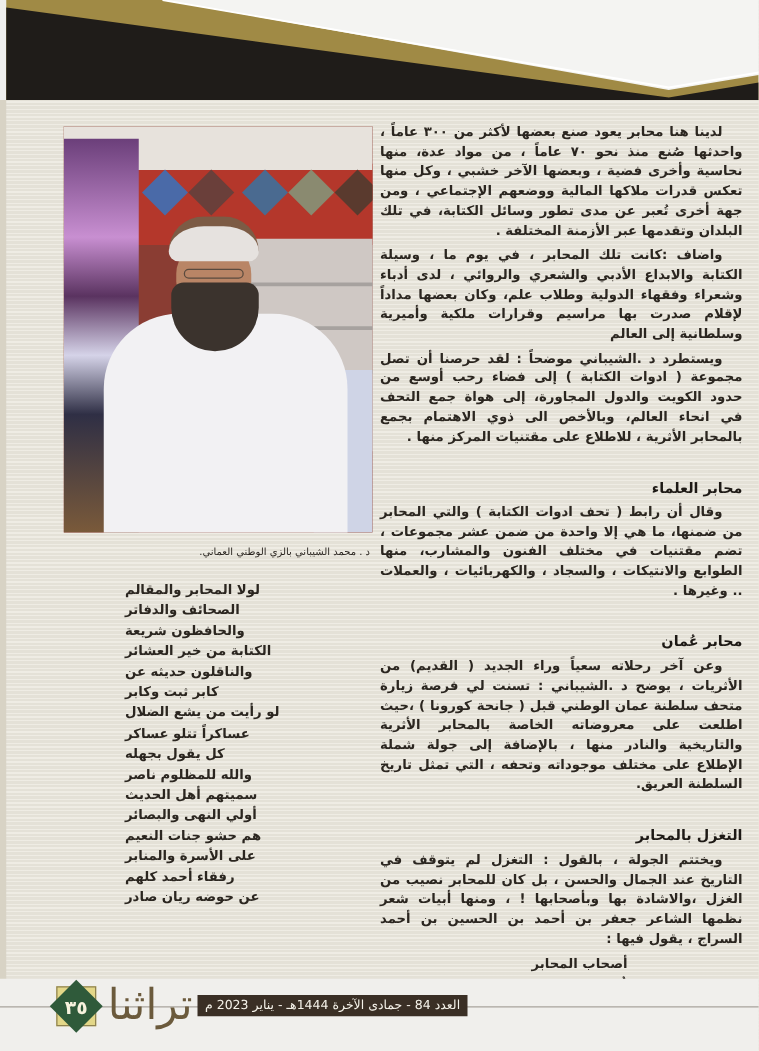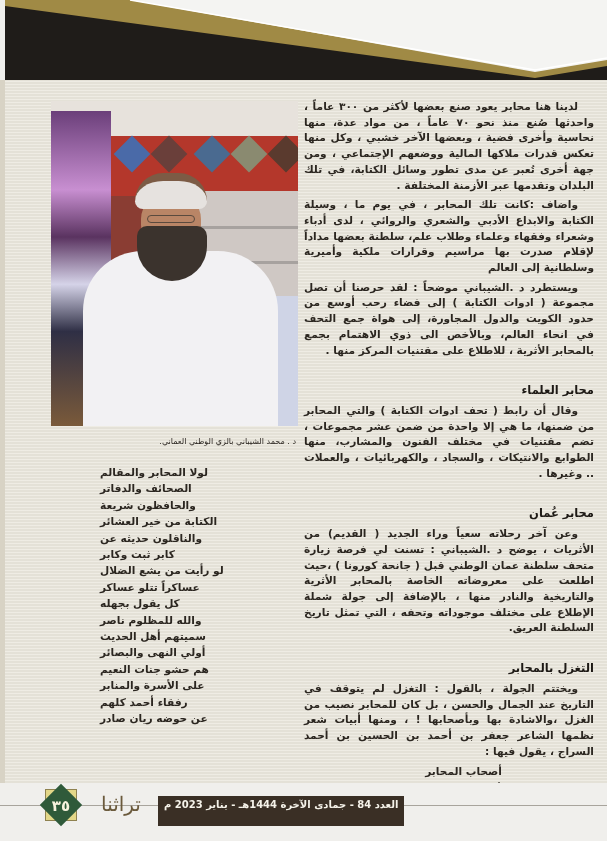--- a/index.html
+++ b/index.html
@@ -73,27 +73,27 @@
 
   
   .footer-strip {
     position: absolute; left: 0; top: 783px; width: 607px; height: 58px;
     background: #f0efec;
   }
   .footer-line {
     position: absolute; left: 0; top: 805px; width: 607px; height: 1px; background: #a8a49c;
   }
   .issue-label {
-    position: absolute; left: 158px; top: 796px; height: 30px; padding: 0 6px;
+    position: absolute; left: 158px; top: 796px; height: 17px; padding: 0 6px;
     background: #3a2f25; color: #f6f3ea;
-    font-size: 10px; font-weight: bold; line-height: 17px; direction: rtl; white-space: nowrap;
+    font-size: 10px; font-weight: normal; line-height: 17px; direction: rtl; white-space: nowrap;
   }
   .logo-text {
     position: absolute; left: 88px; top: 784px; width: 66px; height: 40px;
-    font-family: "DejaVu Serif", serif; font-size: 20px; line-height: 40px;
+    font-family: "DejaVu Serif", serif; font-size: 34px; line-height: 40px;
     color: #6b5a3c; direction: rtl; text-align: center; letter-spacing: -1px;
   }
   .page-diamond {
     position: absolute; left: 45px; top: 789px; width: 32px; height: 32px;
     background: #e3d788; border: 1px solid #8f8250;
   }
   .page-diamond-inner {
     position: absolute; left: 46px; top: 790px; width: 30px; height: 30px;
     background: #2f5a3a; transform: rotate(45deg);
   }
@@ -136,21 +136,21 @@
     <div class="figure-robe"></div>
     <div class="face"></div>
     <div class="beard"></div>
     <div class="glasses"></div>
     <div class="turban"></div>
   </div>
   <div class="caption">د . محمد الشيباني بالزي الوطني العماني.</div>
 
   <div class="col-right">
     <p>لدينا هنا محابر يعود صنع بعضها لأكثر من ٣٠٠ عاماً ، واحدثها صُنع منذ نحو ٧٠ عاماً ، من مواد عدة، منها نحاسية وأخرى فضية ، وبعضها الآخر خشبي ، وكل منها تعكس قدرات ملاكها المالية ووضعهم الإجتماعي ، ومن جهة أخرى تُعبر عن مدى تطور وسائل الكتابة، في تلك البلدان وتقدمها عبر الأزمنة المختلفة .</p>
-    <p>واضاف :كانت تلك المحابر ، في يوم ما ، وسيلة الكتابة والابداع الأدبي والشعري والروائي ، لدى أدباء وشعراء وفقهاء وعلماء وطلاب علم، سلطنة بعضها مداداً لإقلام صدرت بها مراسيم وقرارات ملكية وأميرية وسلطانية إلى العالم</p>
+    <p>واضاف :كانت تلك المحابر ، في يوم ما ، وسيلة الكتابة والابداع الأدبي والشعري والروائي ، لدى أدباء وشعراء وفقهاء الدولية وطلاب علم، وكان بعضها مداداً لإقلام صدرت بها مراسيم وقرارات ملكية وأميرية وسلطانية إلى العالم</p>
     <p>ويستطرد د .الشيباني موضحاً : لقد حرصنا أن تصل مجموعة ( ادوات الكتابة ) إلى فضاء رحب أوسع من حدود الكويت والدول المجاورة، إلى هواة جمع التحف في انحاء العالم، وبالأخص الى ذوي الاهتمام بجمع بالمحابر الأثرية ، للاطلاع على مقتنيات المركز منها .</p>
 
     <h3>محابر العلماء</h3>
     <p>وقال أن رابط ( تحف ادوات الكتابة ) والتي المحابر من ضمنها، ما هي إلا واحدة من ضمن عشر مجموعات ، تضم مقتنيات في مختلف الفنون والمشارب، منها الطوابع والانتيكات ، والسجاد ، والكهربائيات ، والعملات .. وغيرها .</p>
 
     <h3>محابر عُمان</h3>
     <p>وعن آخر رحلاته سعياً وراء الجديد ( القديم) من الأثريات ، يوضح د .الشيباني : تسنت لي فرصة زيارة متحف سلطنة عمان الوطني قبل ( جانحة كورونا ) ،حيث اطلعت على معروضاته الخاصة بالمحابر الأثرية والتاريخية والنادر منها ، بالإضافة إلى جولة شملة الإطلاع على مختلف موجوداته وتحفه ، التي تمثل تاريخ السلطنة العريق.</p>
 
     <h3>التغزل بالمحابر</h3>
     <p>ويختتم الجولة ، بالقول : التغزل لم يتوقف في التاريخ عند الجمال والحسن ، بل كان للمحابر نصيب من الغزل ،والاشادة بها وبأصحابها ! ، ومنها أبيات شعر نظمها الشاعر جعفر بن أحمد بن الحسين بن أحمد السراج ، يقول فيها :</p>

